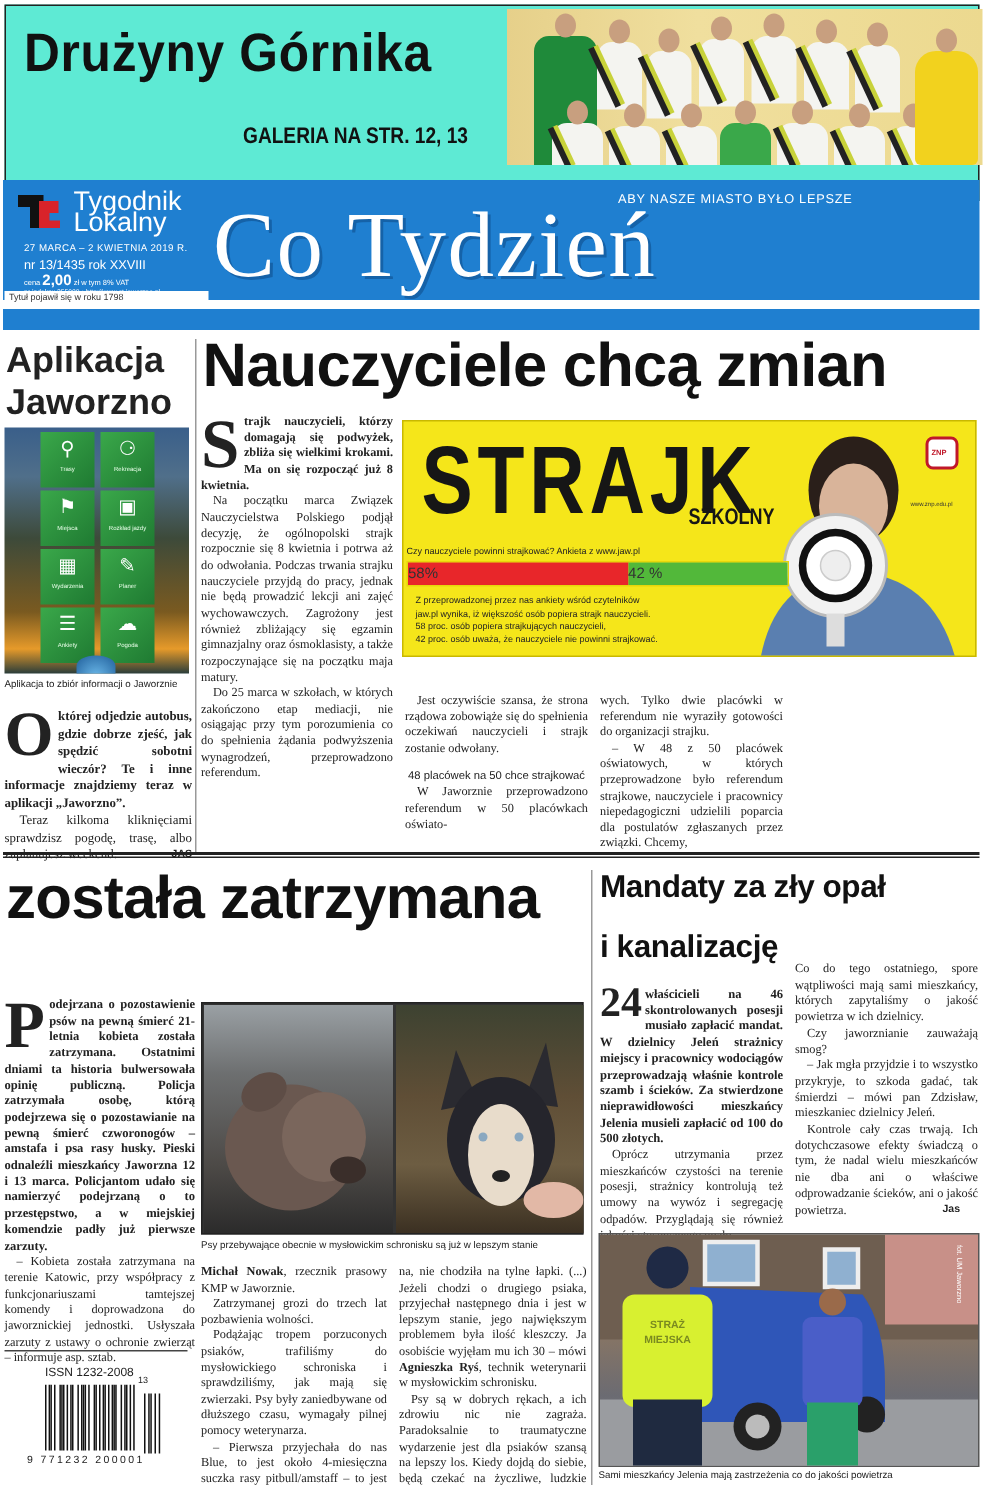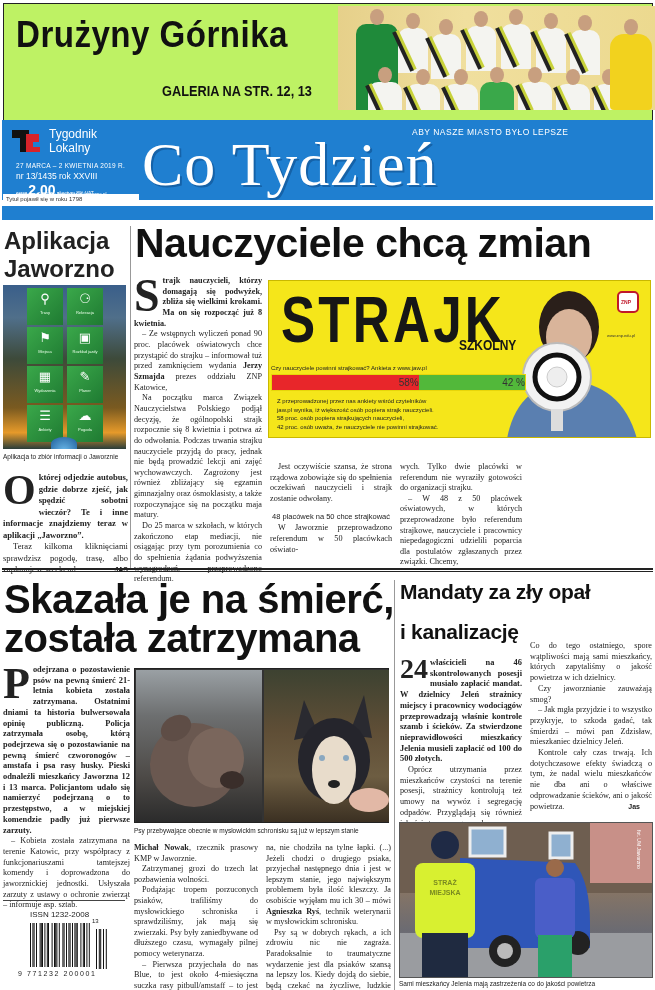--- a/index.html
+++ b/index.html
@@ -1,36 +1,36 @@
 <!DOCTYPE html>
 <html><head>
 <meta charset="utf-8">
 <style>
 *{box-sizing:border-box;margin:0;padding:0}
 html,body{width:655px;height:990px;background:#fff;overflow:hidden}
 body{position:relative;font-family:"Liberation Serif",serif;color:#222}
 .abs{position:absolute}
 
 
-#promo{left:3px;top:3px;width:650px;height:131px;border:1px solid #222;background:#bef264}
+#promo{left:3px;top:3px;width:650px;height:131px;border:1px solid #222;background:#5eead4}
 #promo-title{left:12px;top:10px;font-family:"Liberation Sans",sans-serif;font-weight:bold;font-size:36px;letter-spacing:0.5px;color:#111;transform:scaleX(0.92);transform-origin:left}
 #promo-sub{left:158px;top:78px;font-family:"Liberation Sans",sans-serif;font-weight:bold;font-size:15px;color:#111;transform:scaleX(0.85);transform-origin:left}
 #promo-photo{left:334px;top:2px;width:318px;height:104px;background:linear-gradient(90deg,#e6d08a,#f0df9e 40%,#ecd98f);overflow:hidden}
 .player{position:absolute;border-radius:10px 10px 0 0;background:#f4f4f0;border-bottom:none}
 .player::before{content:"";position:absolute;left:50%;top:-15px;width:14px;height:16px;margin-left:-7px;border-radius:50%;background:#c89f7f}
 .sash{position:absolute;left:3px;top:2px;width:4px;height:95%;background:#222;transform:rotate(-25deg);box-shadow:3px 0 0 #c8d23a}
 
 
 #mast{left:2px;top:120px;width:651px;height:80px;background:#1f7fd0}
 #mast-logo{left:10px;top:8px;width:28px;height:26px}
-#mast-tyg{left:47px;top:7px;color:#fff;font-family:"Liberation Sans",sans-serif;font-size:12px;line-height:14px}
+#mast-tyg{left:47px;top:7px;color:#fff;font-family:"Liberation Sans",sans-serif;font-size:18px;line-height:14px}
 #mast-date{left:14px;top:42px;color:#fff;font-family:"Liberation Sans",sans-serif;font-size:6.5px;letter-spacing:0.3px}
 #mast-nr{left:14px;top:51px;color:#fff;font-family:"Liberation Sans",sans-serif;font-size:8.5px}
 #mast-price{left:14px;top:62px;color:#fff;font-family:"Liberation Sans",sans-serif;font-size:5px}
-#mast-price b{font-size:14px}
+#mast-price b{font-size:10px}
 #mast-idx{left:14px;top:72px;color:#fff;font-family:"Liberation Sans",sans-serif;font-size:4.5px}
 #mast-title{left:140px;top:4px;color:#fff;font-family:Liberation Serif, serif;font-size:62px;line-height:80px;letter-spacing:1px;text-shadow:2px 2px 0 #1562a8}
 #mast-slogan{left:410px;top:7px;color:#fff;font-family:Liberation Sans, sans-serif;font-size:8.5px;letter-spacing:0.5px}
 #mast-band{left:2px;top:200px;width:651px;height:6px;background:#fff}
 #mast-since{left:3px;top:194px;width:136px;height:10px;background:#fff;font-family:"Liberation Sans",sans-serif;font-size:6px;line-height:10px;padding-left:3px;color:#333}
 #mast-strip{left:2px;top:206px;width:651px;height:14px;background:#1f7fd0}
 
 
 #app-title{left:4px;top:227px;font-family:"Liberation Sans",sans-serif;font-weight:bold;font-size:24px;line-height:28px;color:#222}
 #app-img{left:3px;top:285px;width:123px;height:164px;background:linear-gradient(180deg,#3a5f8a 0%,#506f8a 20%,#3d4a3a 45%,#7a5a20 75%,#e69a2a 90%,#2a3d3a 100%);overflow:hidden}
@@ -50,21 +50,21 @@
 #n-col1 p{text-indent:8px}
 #strike{left:268px;top:280px;width:383px;height:158px;background:#f5e61a;border:1px solid #c9b800;overflow:hidden}
 #strike-word{left:12px;top:2px;font-family:"Liberation Sans",sans-serif;font-weight:bold;font-size:64px;letter-spacing:4px;color:#161616;transform:scaleX(0.8);transform-origin:left}
 #strike-sub{left:190px;top:55px;font-family:"Liberation Sans",sans-serif;font-weight:bold;font-size:15px;color:#161616;transform:scaleX(0.8);transform-origin:left}
 #znp-logo{left:348px;top:10px;width:22px;height:22px;border-radius:5px;background:#fff;border:2px solid #c0182a}
 #znp-logo::after{content:"ZNP";position:absolute;left:2px;top:6px;font-size:5px;color:#c0182a;font-family:"Liberation Sans",sans-serif;font-weight:bold}
 #znp-url{left:338px;top:52px;font-family:"Liberation Sans",sans-serif;font-size:4px;color:#333}
 #woman{left:228px;top:8px;width:145px;height:150px}
 #poll-q{left:2px;top:84px;font-family:"Liberation Sans",sans-serif;font-size:6px;color:#222}
 #poll-bar{left:2px;top:93px;width:255px;height:17px;display:flex;border:1px solid #e7d60a}
-.seg{height:100%;font-family:"Liberation Sans",sans-serif;font-size:10px;line-height:16px;text-align:right;color:#333}
+.seg{height:100%;font-family:"Liberation Sans",sans-serif;font-size:10px;line-height:16px;text-align:left;color:#333}
 #poll-note{left:8px;top:116px;font-family:"Liberation Sans",sans-serif;font-size:6px;line-height:8.5px;color:#222}
 
 .col{font-size:8.2px;line-height:10.6px;text-align:justify}
 .col p{text-indent:8px}
 #n-col2{left:270px;top:462px;width:122px}
 #n-col3{left:400px;top:462px;width:122px}
 #n-col4{left:530px;top:462px;width:122px}
 .subhead{text-align:center;font-family:"Liberation Sans",sans-serif;font-size:7.5px;line-height:10px;margin:8px 0 1px}
 
 .hr2{left:2px;height:4px;border-top:2px solid #222;border-bottom:1px solid #222}
@@ -185,21 +185,20 @@
 <div id="app-body" class="abs">
   <span class="dropcap">O</span><b> której odjedzie autobus, gdzie dobrze zjeść, jak spędzić sobotni wieczór? Te i inne informacje znajdziemy teraz w aplikacji „Jaworzno”.</b>
   <p style="text-indent:10px"><span>Teraz kilkoma kliknięciami sprawdzisz pogodę, trasę, albo zaplanujesz weekend.</span> <span class="by">JAS</span></p>
 </div>
 
 <div class="abs vr" style="left:130px;top:226px;height:343px"></div>
 
 <div id="n-title" class="abs">Nauczyciele chcą zmian</div>
 <div id="n-col1" class="abs">
   <span class="dropcap" style="font-size:46px;line-height:38px">S</span><b>trajk nauczycieli, którzy domagają się podwyżek, zbliża się wielkimi krokami. Ma on się rozpocząć już 8 kwietnia.</b>
-  <p><span>– Ze wstępnych wyliczeń ponad 90 proc. placówek oświatowych chce przystąpić do strajku – informował tuż przed zamknięciem wydania </span><b>Jerzy Szmajda</b><span> prezes oddziału ZNP Katowice,</span></p>
   <p>Na początku marca Związek Nauczycielstwa Polskiego podjął decyzję, że ogólnopolski strajk rozpocznie się 8 kwietnia i potrwa aż do odwołania. Podczas trwania strajku nauczyciele przyjdą do pracy, jednak nie będą prowadzić lekcji ani zajęć wychowawczych. Zagrożony jest również zbliżający się egzamin gimnazjalny oraz ósmoklasisty, a także rozpoczynające się na początku maja matury.</p>
   <p>Do 25 marca w szkołach, w których zakończono etap mediacji, nie osiągając przy tym porozumienia co do spełnienia żądania podwyższenia wynagrodzeń, przeprowadzono referendum.</p>
 </div>
 
 <div id="strike" class="abs">
   <div id="strike-word" class="abs">STRAJK</div>
   <div id="strike-sub" class="abs">SZKOLNY</div>
   <svg id="woman" class="abs" viewBox="0 0 145 150">
     <ellipse cx="72" cy="38" rx="30" ry="36" fill="#2a1f1a"></ellipse>
     <ellipse cx="72" cy="48" rx="23" ry="28" fill="#d9b49a"></ellipse>
@@ -232,21 +231,20 @@
 <div id="n-col3" class="abs col">
   <p style="text-indent:0">wych. Tylko dwie placówki w referendum nie wyraziły gotowości do organizacji strajku.</p>
   <p>– W 48 z 50 placówek oświatowych, w których przeprowadzone było referendum strajkowe, nauczyciele i pracownicy niepedagogiczni udzielili poparcia dla postulatów zgłaszanych przez związki. Chcemy,</p>
 </div>
 <div id="n-col4" class="abs col">
 </div>
 
 <div class="abs hr2" style="top:568px;width:651px"></div>
 
 <div id="s-title" class="abs">
-  <div>Skazała je na śmierć,</div>
   <div>została zatrzymana</div>
 </div>
 <div id="s-col1" class="abs">
   <span class="dropcap" style="font-size:44px;line-height:36px">P</span><b>odejrzana o pozostawienie psów na pewną śmierć 21-letnia kobieta została zatrzymana. Ostatnimi dniami ta historia bulwersowała opinię publiczną. Policja zatrzymała osobę, którą podejrzewa się o pozostawianie na pewną śmierć czworonogów – amstafa i psa rasy husky. Pieski odnaleźli mieszkańcy Jaworzna 12 i 13 marca. Policjantom udało się namierzyć podejrzaną o to przestępstwo, a w miejskiej komendzie padły już pierwsze zarzuty.</b>
   <p style="text-indent:8px;font-size:8.2px">– Kobieta została zatrzymana na terenie Katowic, przy współpracy z funkcjonariuszami tamtejszej komendy i doprowadzona do jaworznickiej jednostki. Usłyszała zarzuty z ustawy o ochronie zwierząt – informuje asp. sztab.</p>
 </div>
 <div id="dogs" class="abs">
   <div id="dog1" class="abs">
     <svg width="126" height="152" viewBox="0 0 126 152">
         <ellipse cx="58" cy="95" rx="44" ry="42" fill="#6a5850"></ellipse>

